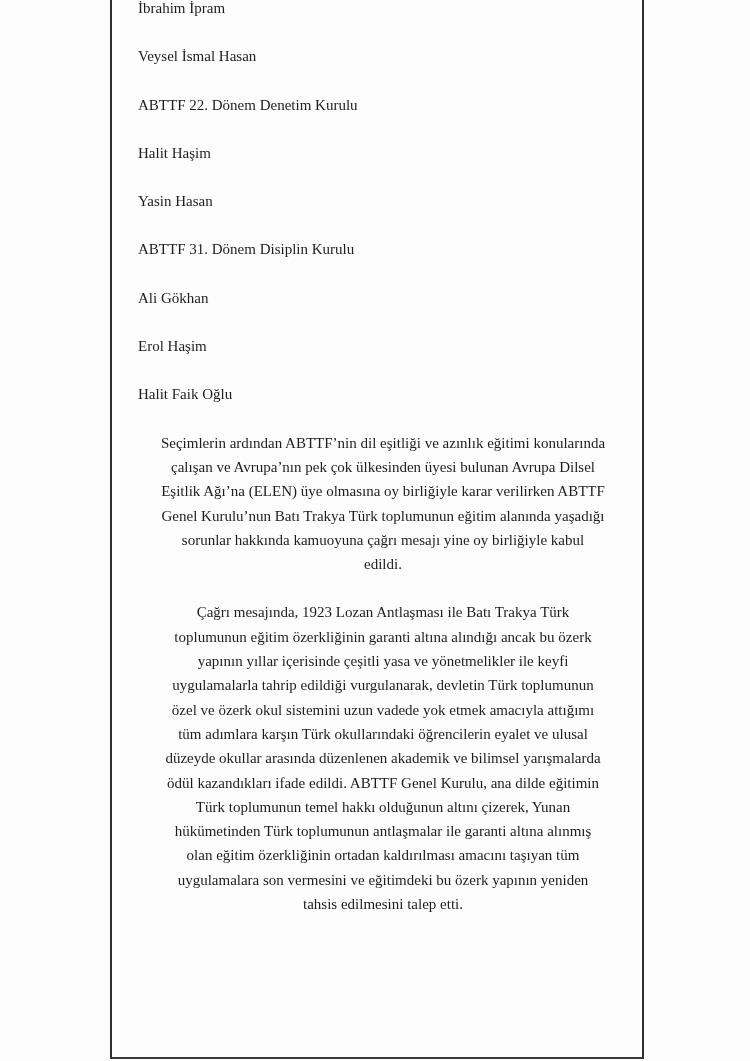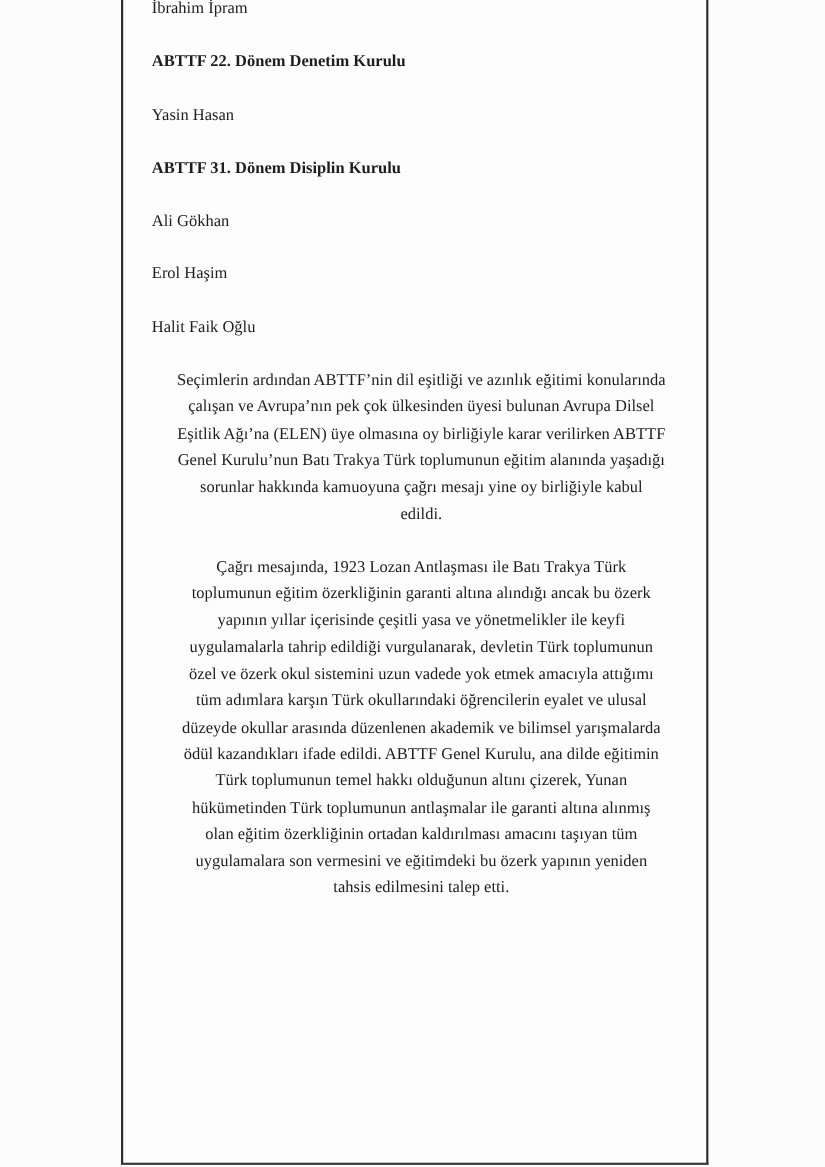--- a/index.html
+++ b/index.html
@@ -33,37 +33,39 @@
   }
   .doc-block {
     font-family: "Liberation Serif", "DejaVu Serif", serif;
     font-size: 15px;
     line-height: 24.3px;
     color: #1d1d1d;
     margin: 0 0 24px 0;
     white-space: pre-line;
   }
   .doc-heading {
-    font-weight: 700;
+    font-weight: 400;
   }
   .doc-paragraph {
     max-width: 492px;
     text-align: center;
   }
 </style>
 </head>
 <body>
 
 <div class="viewport">
   <div class="page-frame">
 
     <p class="doc-block">İbrahim İpram</p>
+    <p class="doc-block">Veysel İsmal Hasan</p>
 
     <p class="doc-block doc-heading">ABTTF 22. Dönem Denetim Kurulu</p>
 
+    <p class="doc-block">Halit Haşim</p>
     <p class="doc-block">Yasin Hasan</p>
 
     <p class="doc-block doc-heading">ABTTF 31. Dönem Disiplin Kurulu</p>
 
     <p class="doc-block">Ali Gökhan</p>
     <p class="doc-block">Erol Haşim</p>
     <p class="doc-block">Halit Faik Oğlu</p>
 
     <p class="doc-block doc-paragraph">Seçimlerin ardından ABTTF’nin dil eşitliği ve azınlık eğitimi konularında
 çalışan ve Avrupa’nın pek çok ülkesinden üyesi bulunan Avrupa Dilsel

